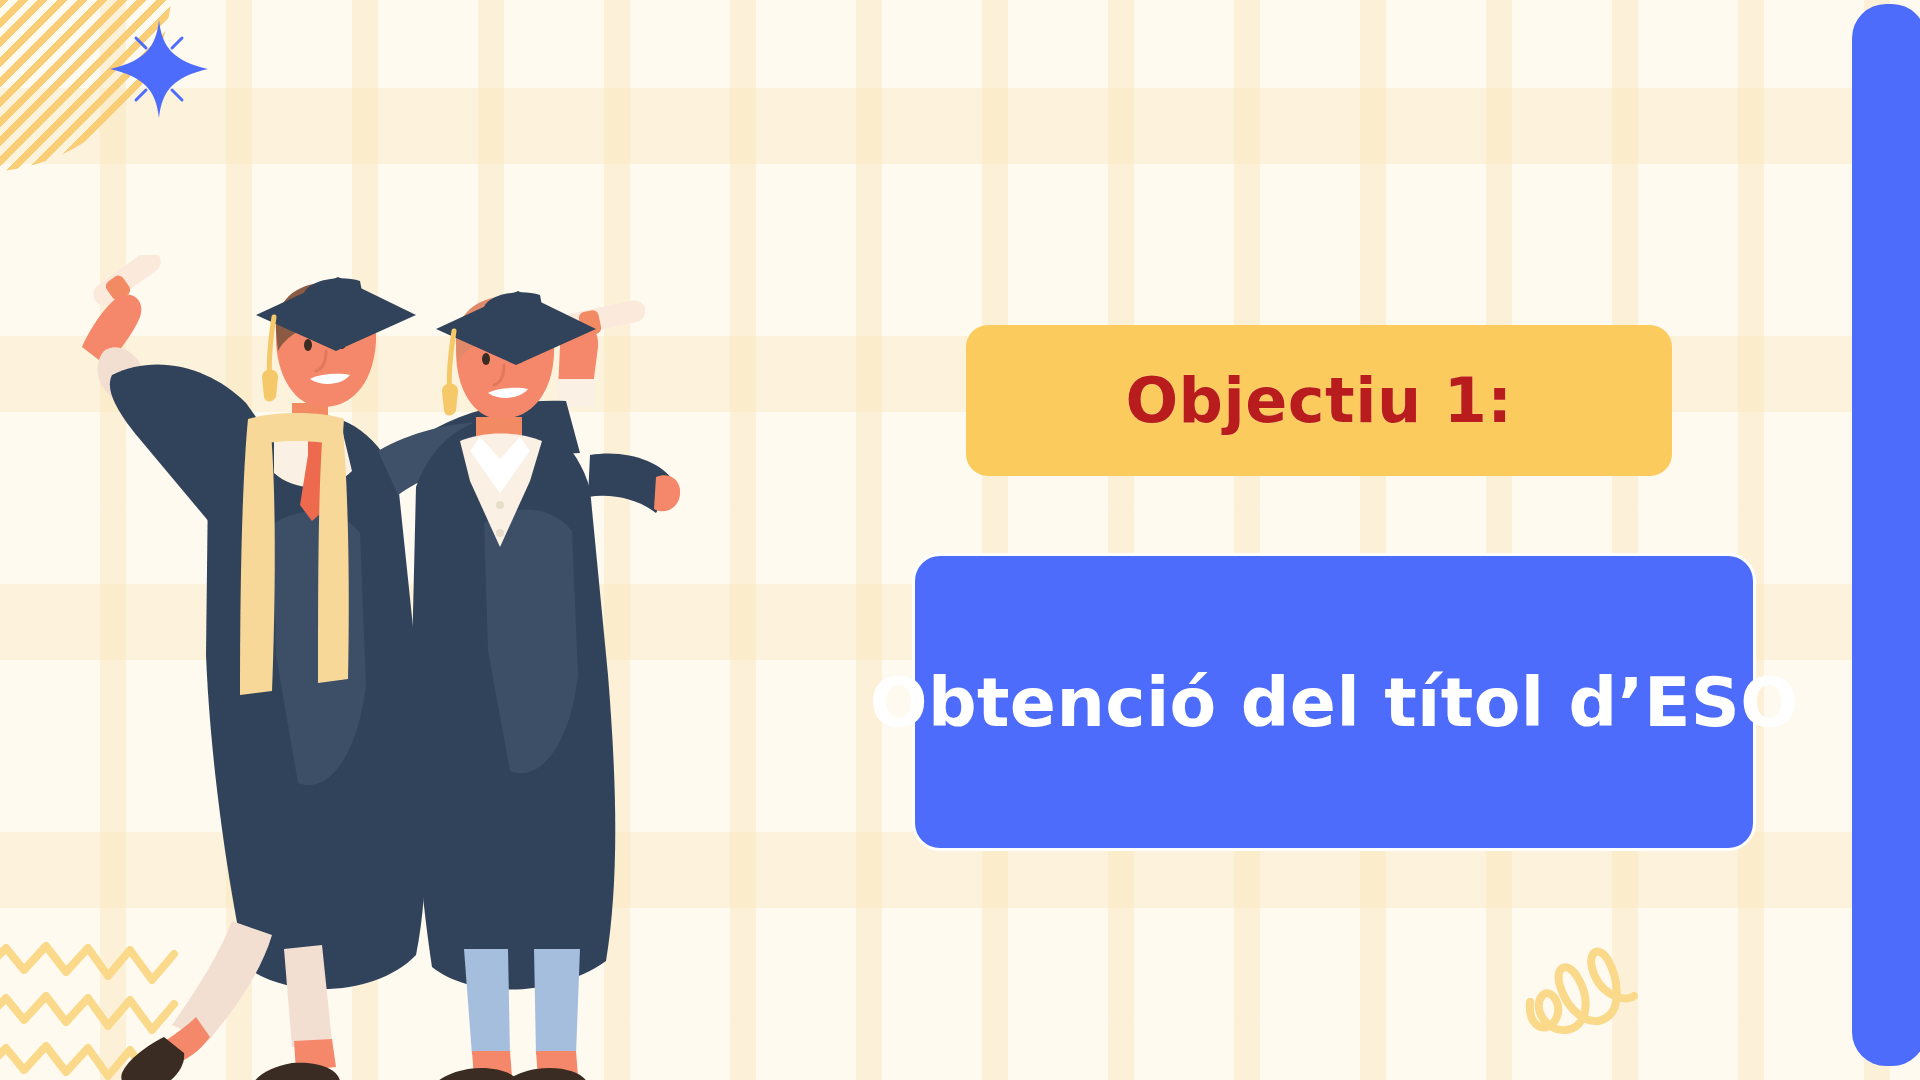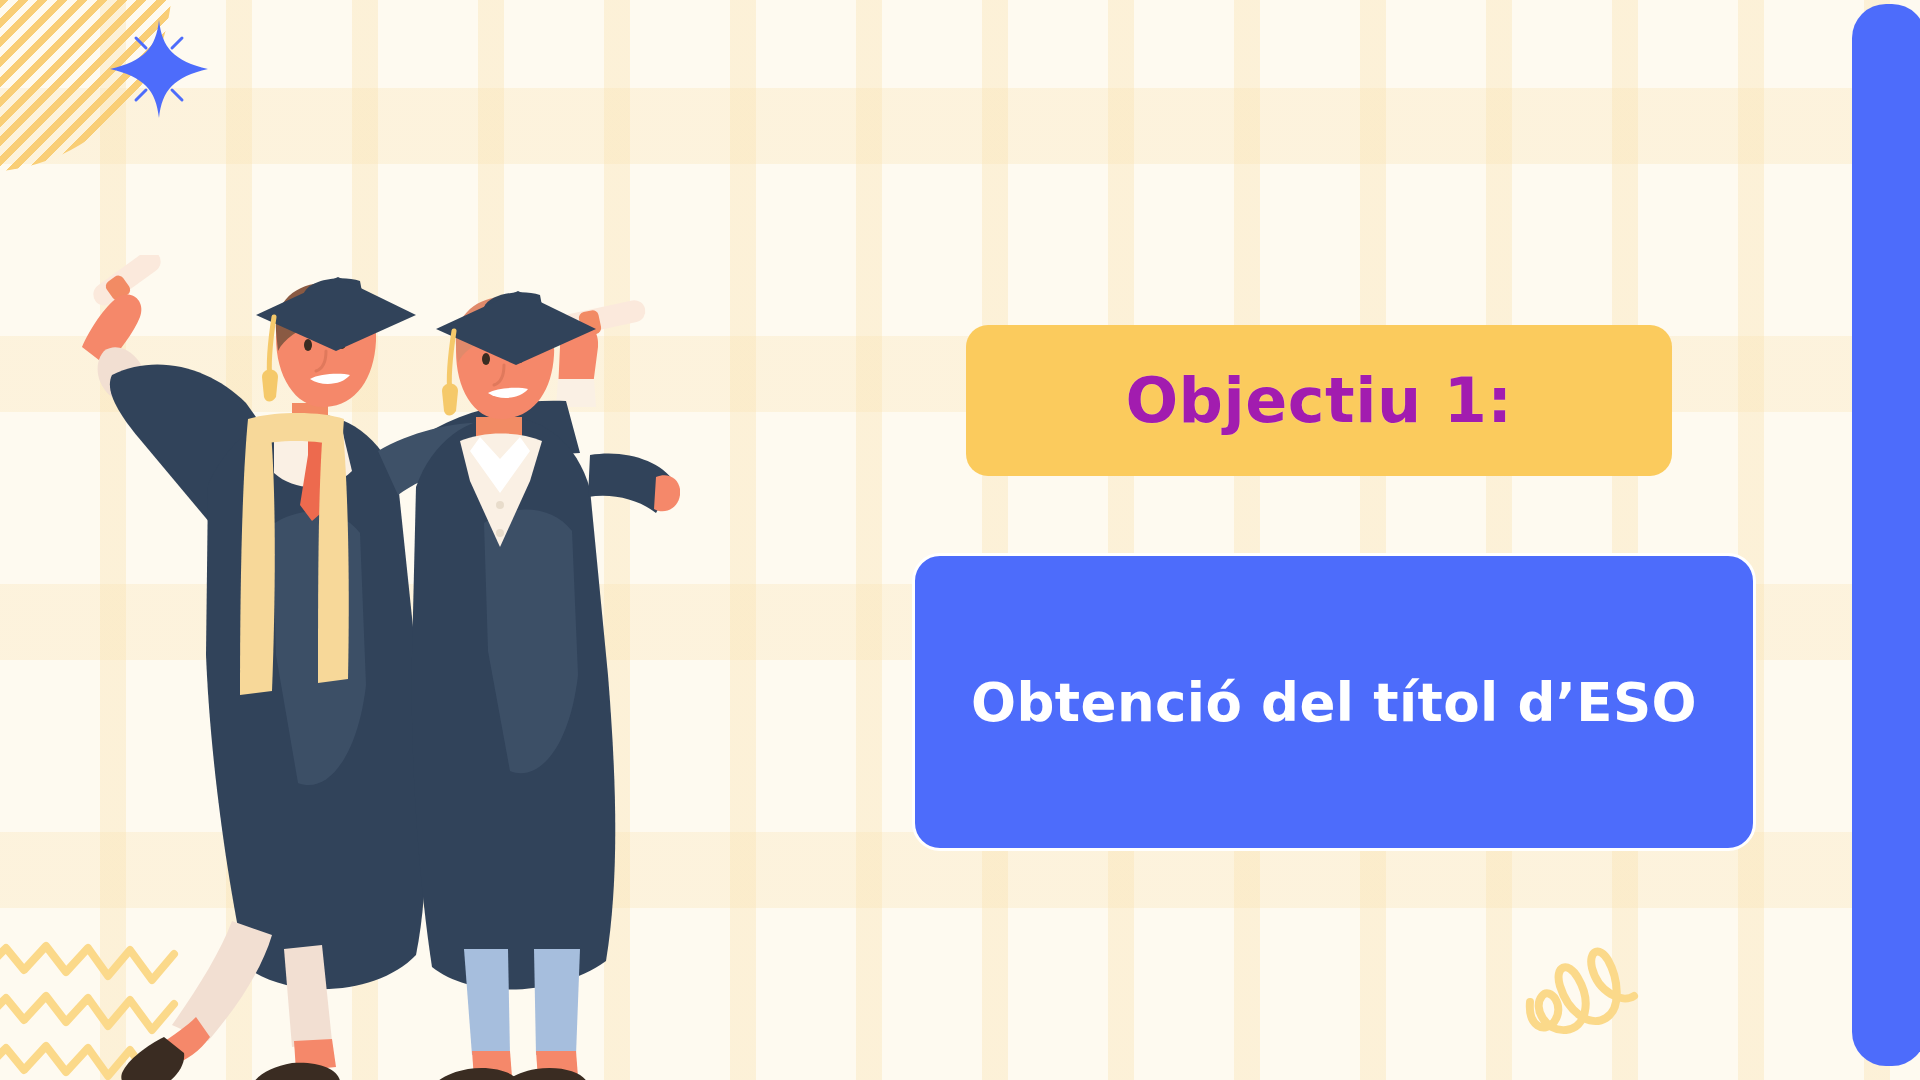--- a/index.html
+++ b/index.html
@@ -81,21 +81,21 @@
   .title-pill {
     position:absolute;
     left:966px; top:325px;
     width:706px; height:151px;
     background:#FBCB5D;
     border-radius:22px;
     display:flex; align-items:center; justify-content:center;
     z-index:6;
   }
   .title-pill-label {
-    color:#a21caf;
+    color:#b91c1c;
     font-size:62px;
     font-weight:700;
     letter-spacing:0.5px;
     font-family:"DejaVu Sans", sans-serif;
     text-shadow:0 0 1px rgba(255,255,255,0.6);
     white-space:nowrap;
     text-align:center;
   }
 
   .subtitle-card {
@@ -103,21 +103,21 @@
     left:912px; top:553px;
     width:844px; height:298px;
     background:#4D6CFB;
     border-radius:28px;
     border:3px solid #FFFFFF;
     display:flex; align-items:center; justify-content:center;
     z-index:6;
   }
   .subtitle-card-label {
     color:#FFFFFF;
-    font-size:53px;
+    font-size:68px;
     font-weight:700;
     font-family:"DejaVu Sans", sans-serif;
     letter-spacing:0.4px;
     white-space:nowrap;
   }
 </style>
 </head>
 <body>
 
 <div id="slide">

